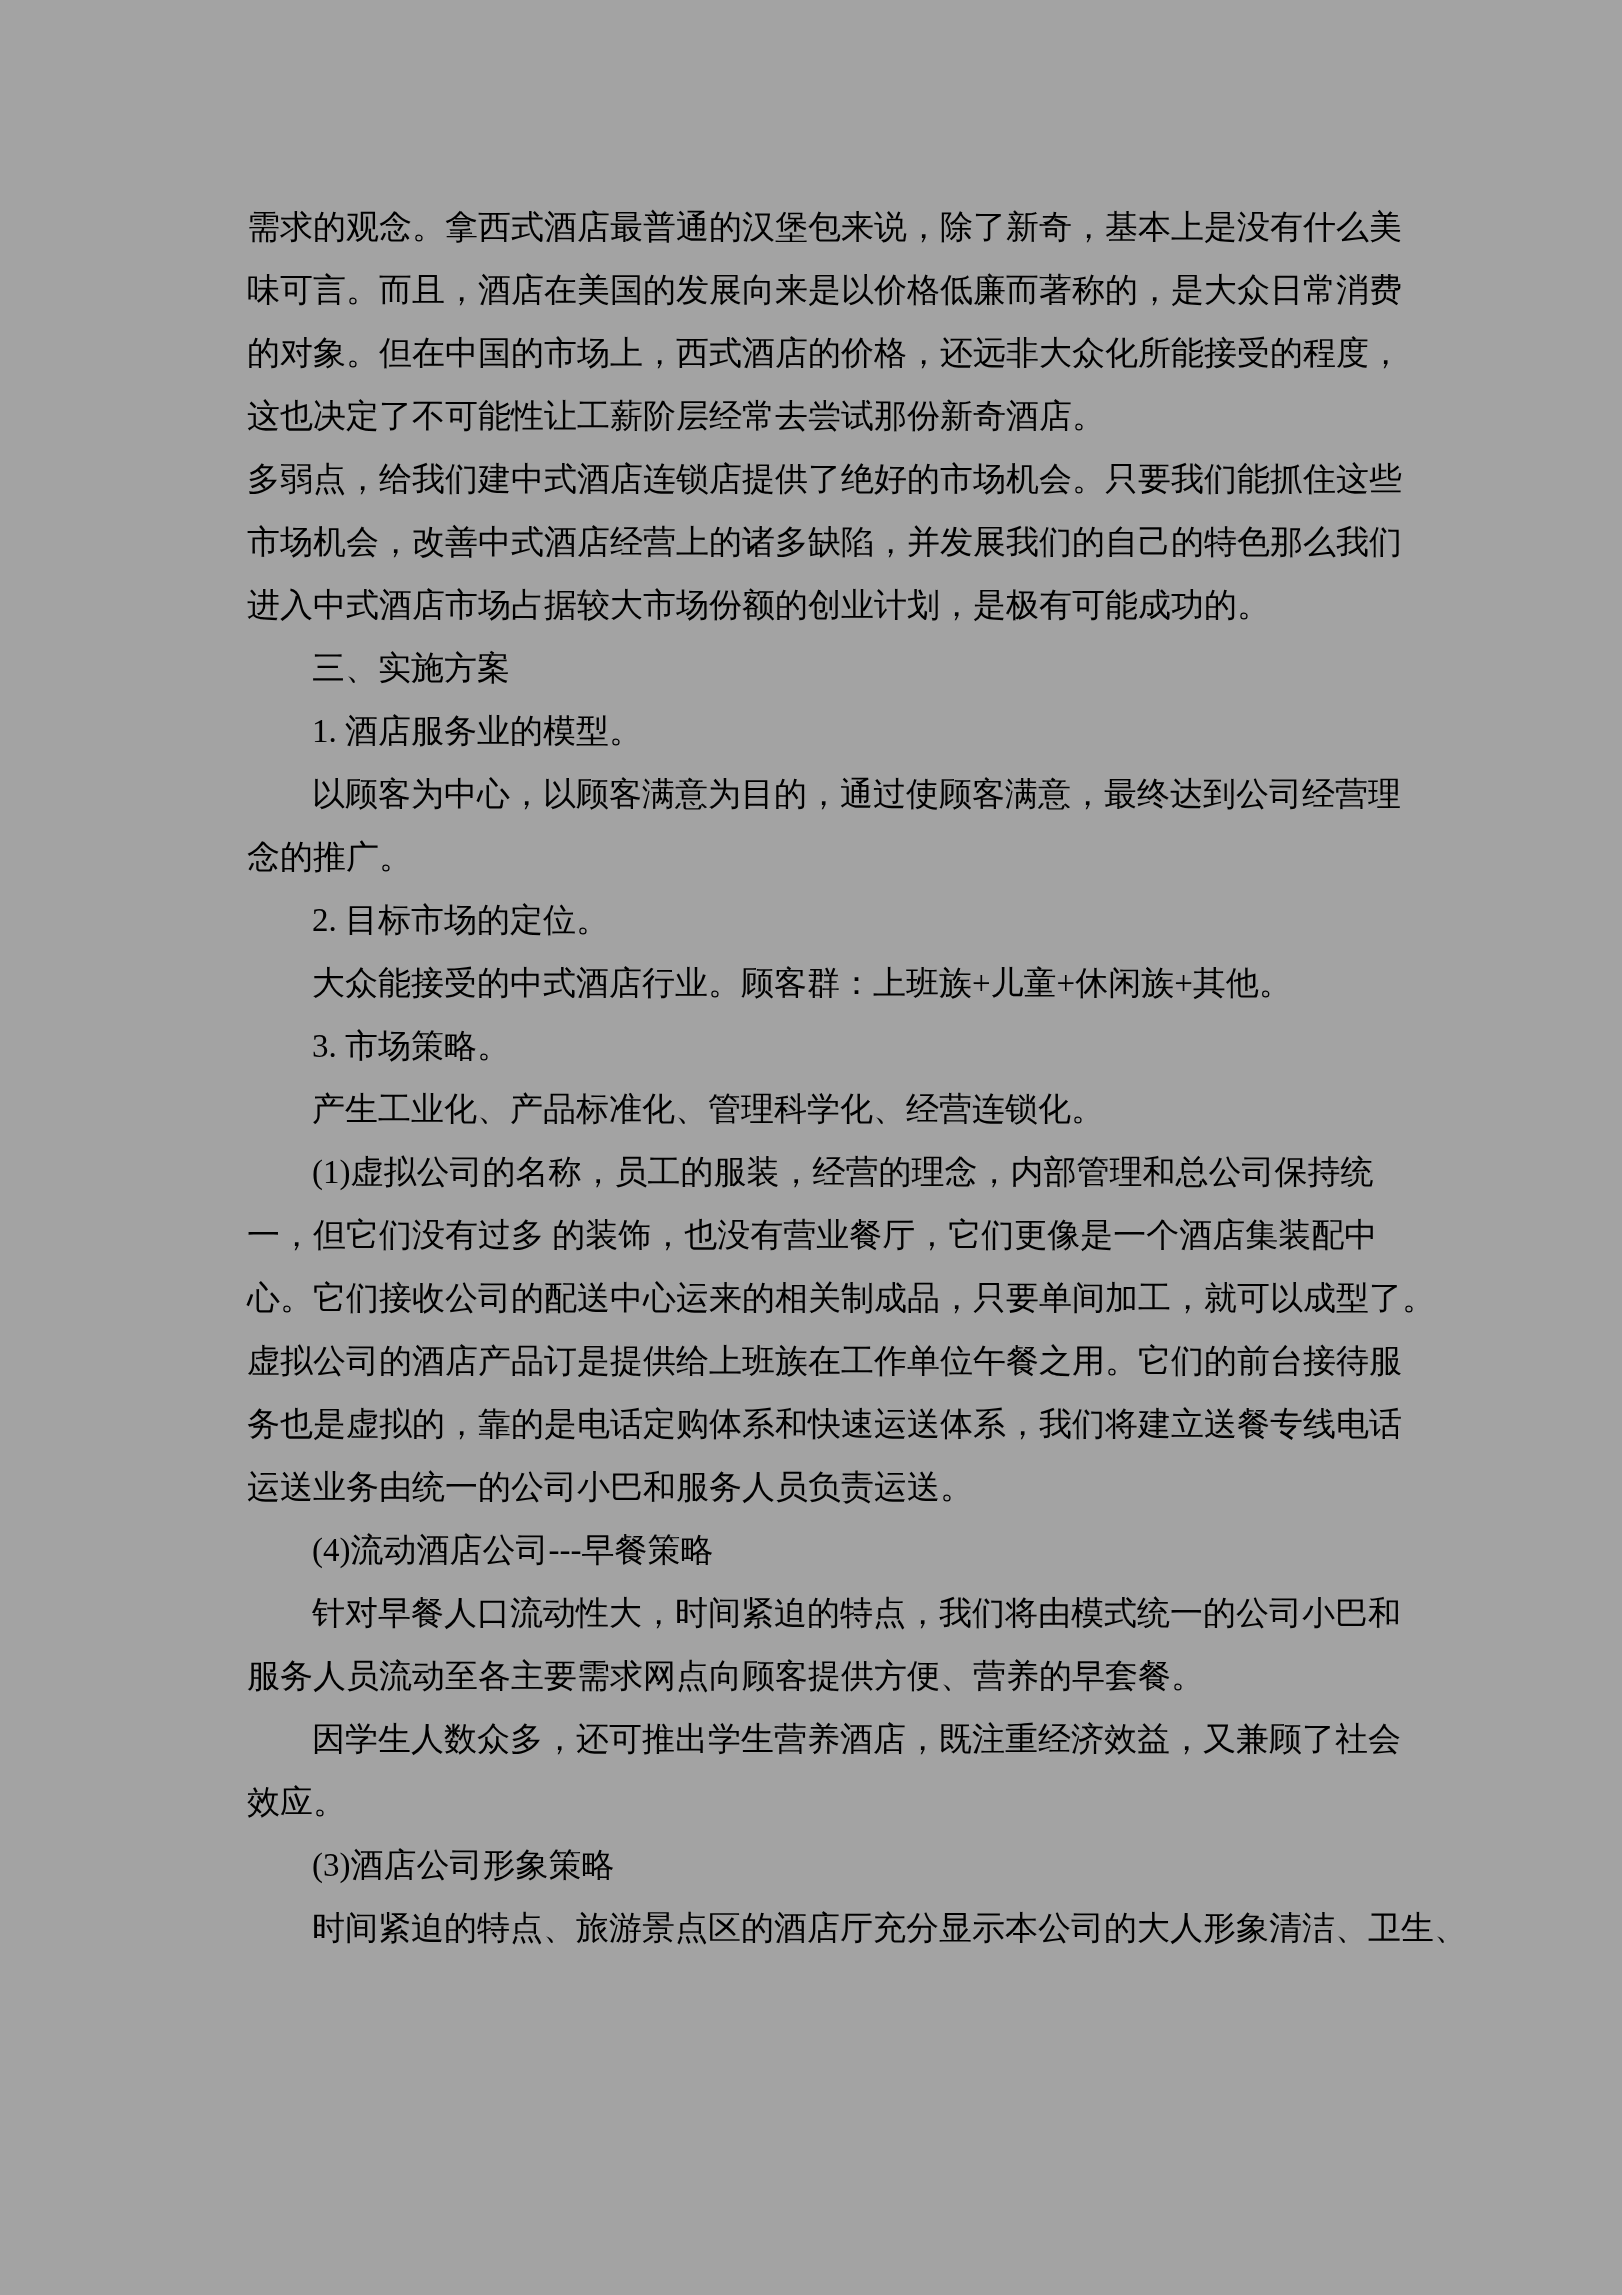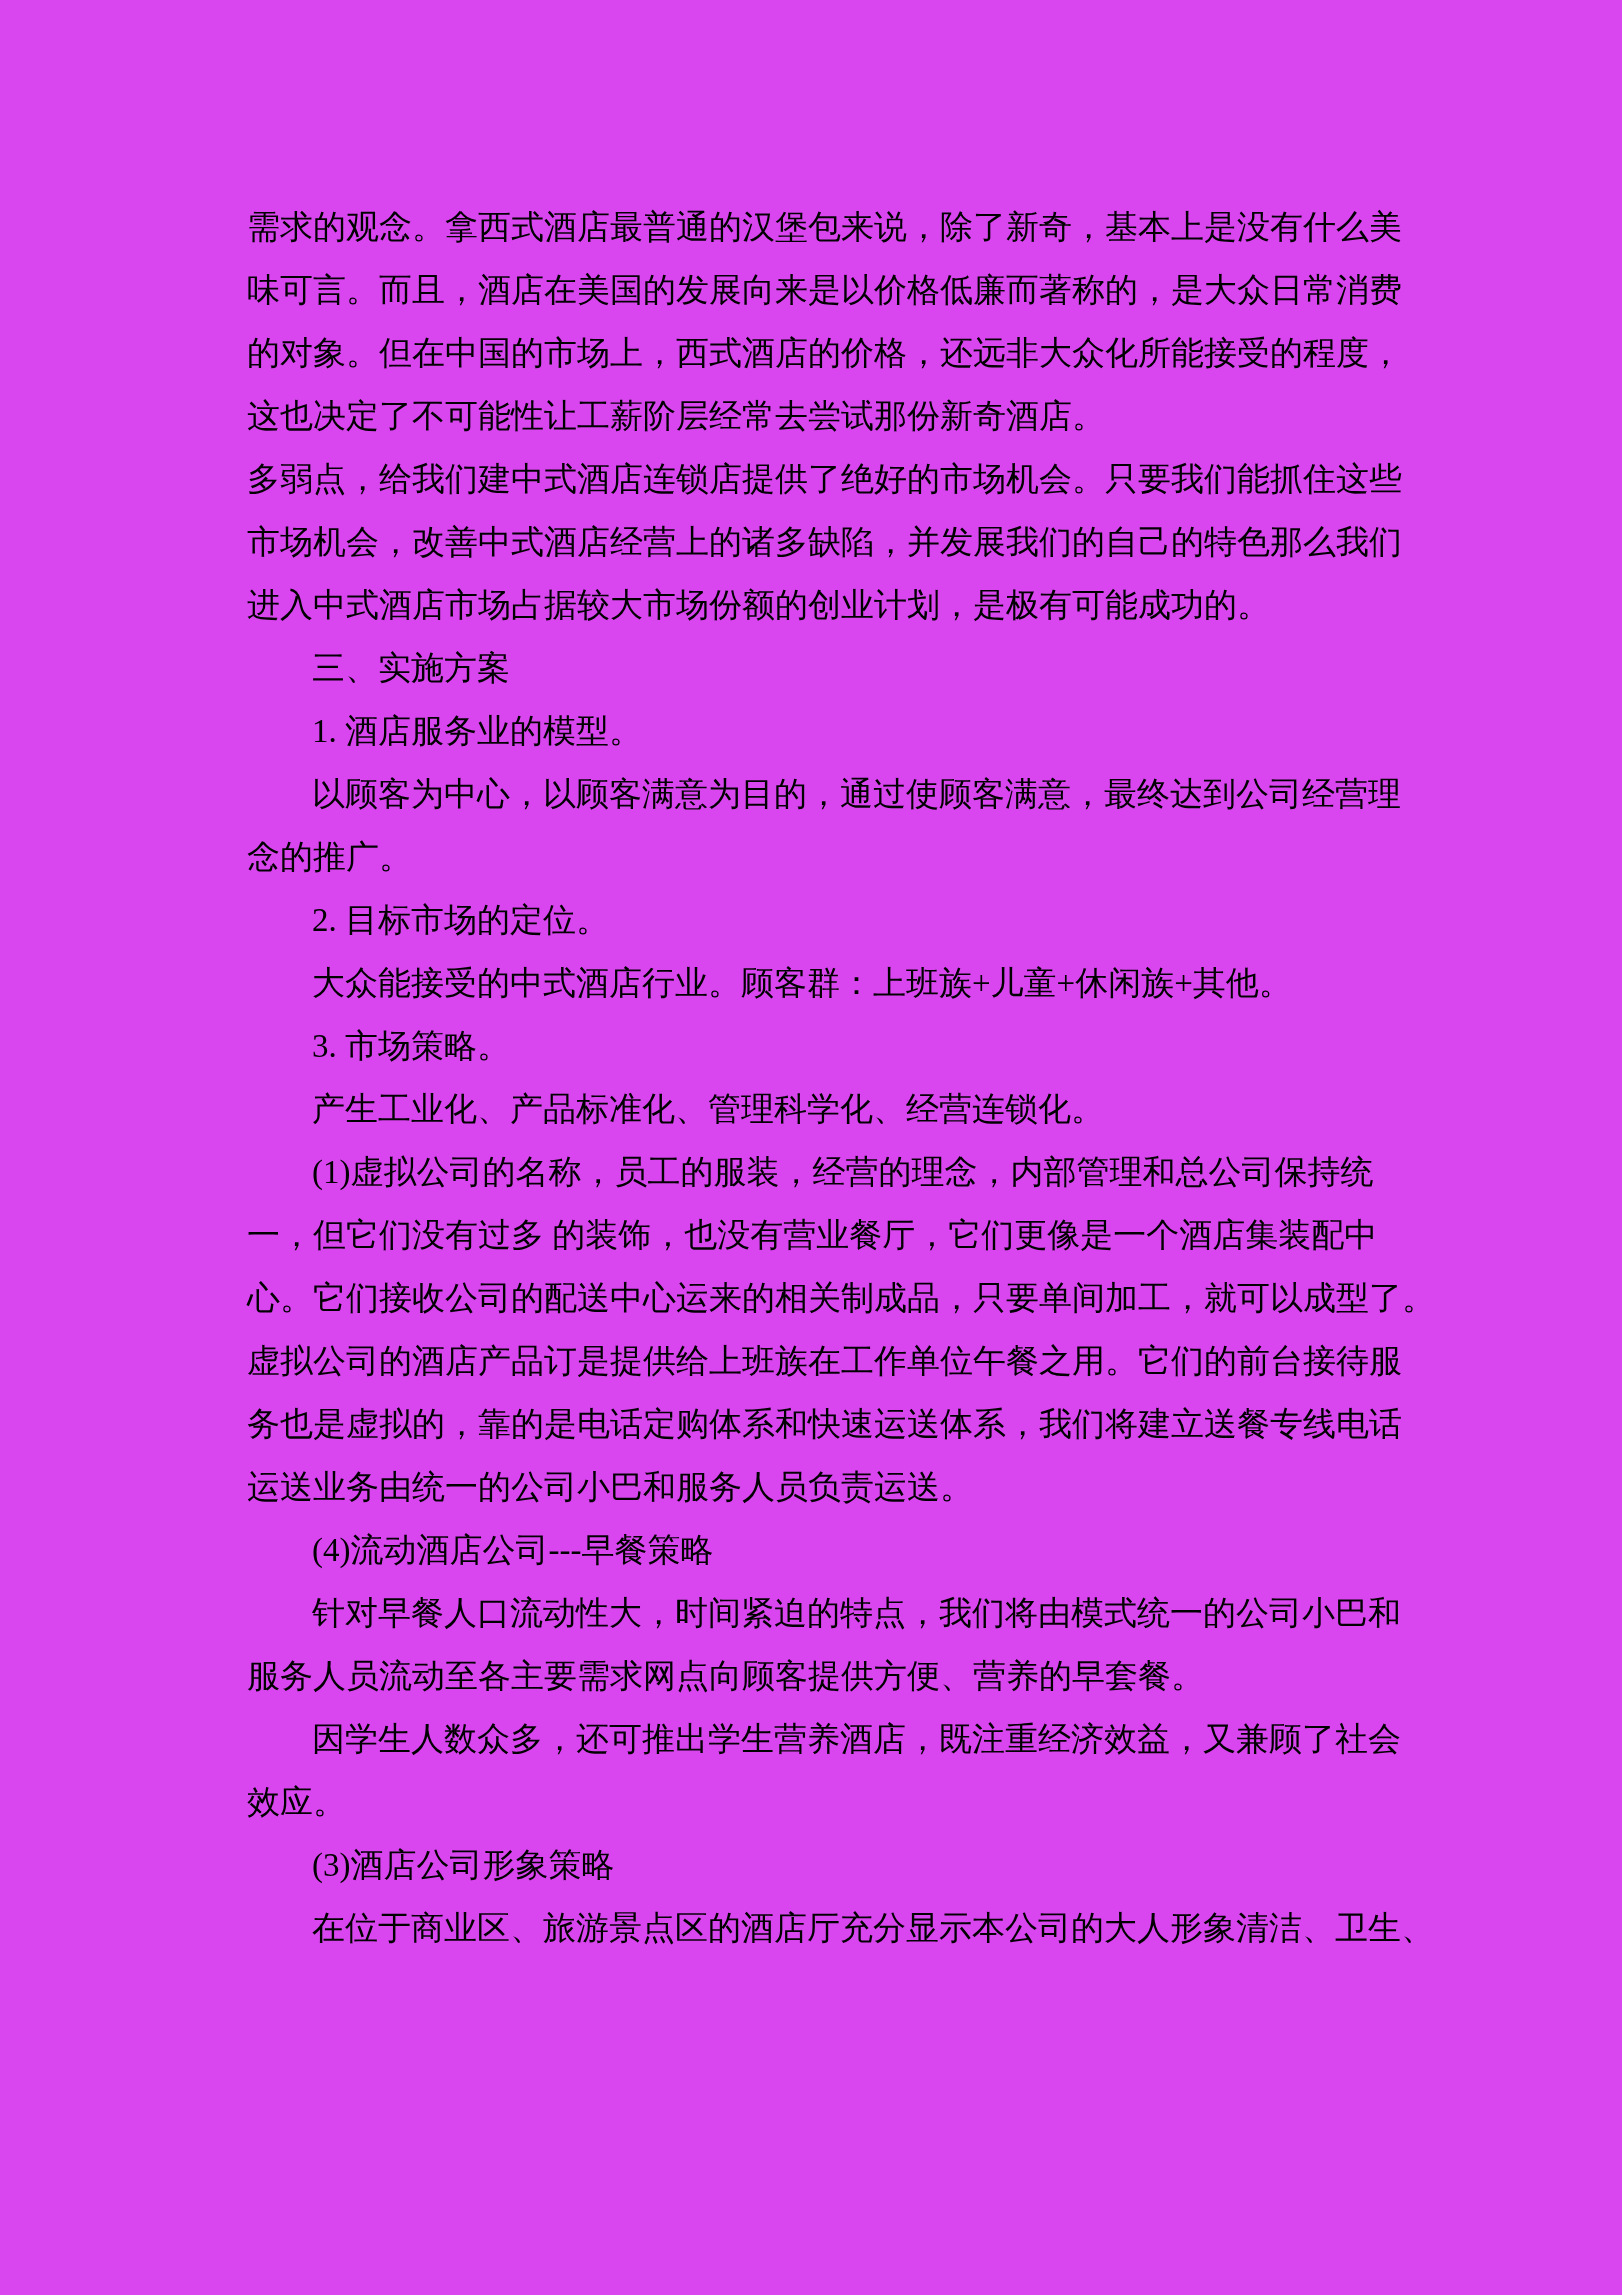--- a/index.html
+++ b/index.html
@@ -4,21 +4,21 @@
 <style>
   html, body {
     margin: 0;
     padding: 0;
     background: #ffffff;
   }
   .page {
     position: relative;
     width: 1623px;
     height: 2295px;
-    background: #d946ef;
+    background: #a3a3a3;
     overflow: hidden;
     font-family: "Liberation Serif", "DejaVu Serif", serif;
   }
   .textblock {
     position: absolute;
     left: 247px;
     top: 196px;
     width: 1152px;
   }
   .line {
@@ -58,16 +58,16 @@
       <div class="line">心。它们接收公司的配送中心运来的相关制成品，只要单间加工，就可以成型了。</div>
       <div class="line">虚拟公司的酒店产品订是提供给上班族在工作单位午餐之用。它们的前台接待服</div>
       <div class="line">务也是虚拟的，靠的是电话定购体系和快速运送体系，我们将建立送餐专线电话</div>
       <div class="line">运送业务由统一的公司小巴和服务人员负责运送。</div>
       <div class="line indent">(4)流动酒店公司---早餐策略</div>
       <div class="line indent">针对早餐人口流动性大，时间紧迫的特点，我们将由模式统一的公司小巴和</div>
       <div class="line">服务人员流动至各主要需求网点向顾客提供方便、营养的早套餐。</div>
       <div class="line indent">因学生人数众多，还可推出学生营养酒店，既注重经济效益，又兼顾了社会</div>
       <div class="line">效应。</div>
       <div class="line indent">(3)酒店公司形象策略</div>
-      <div class="line indent">在位于商业区、旅游景点区的酒店厅充分显示本公司的大人形象清洁、卫生、</div>
+      <div class="line indent">时间紧迫的特点、旅游景点区的酒店厅充分显示本公司的大人形象清洁、卫生、</div>
     </div>
 </div>
 
 
 </body></html>

